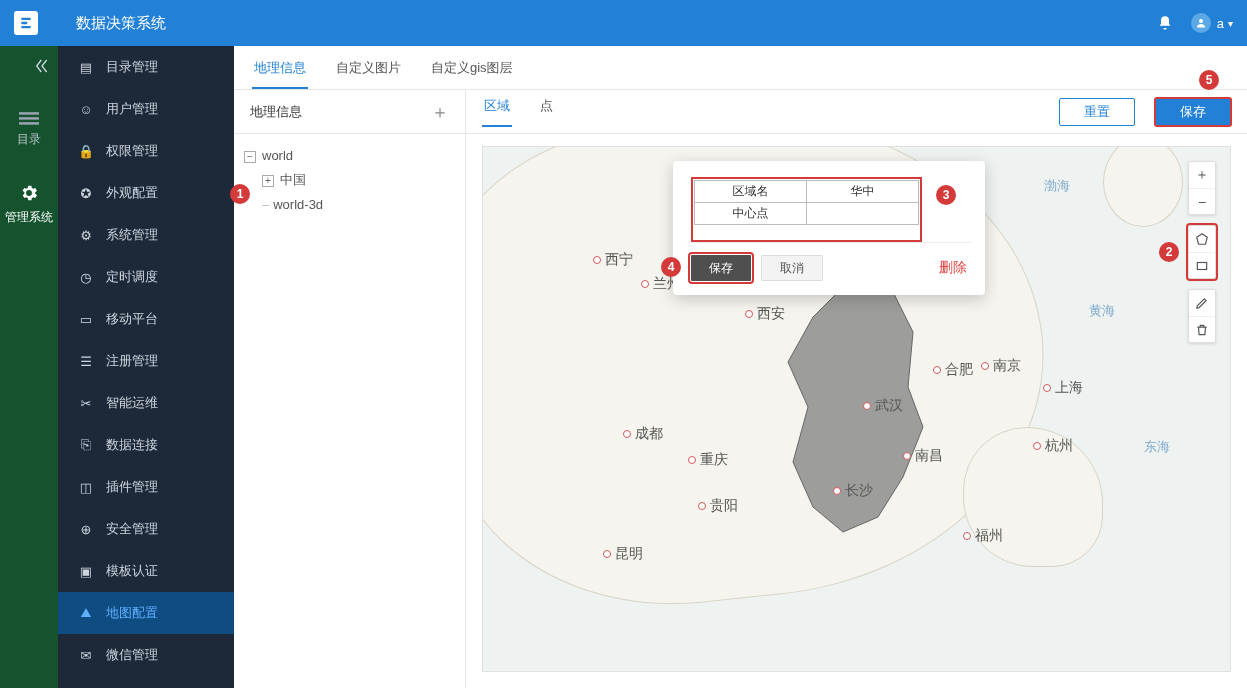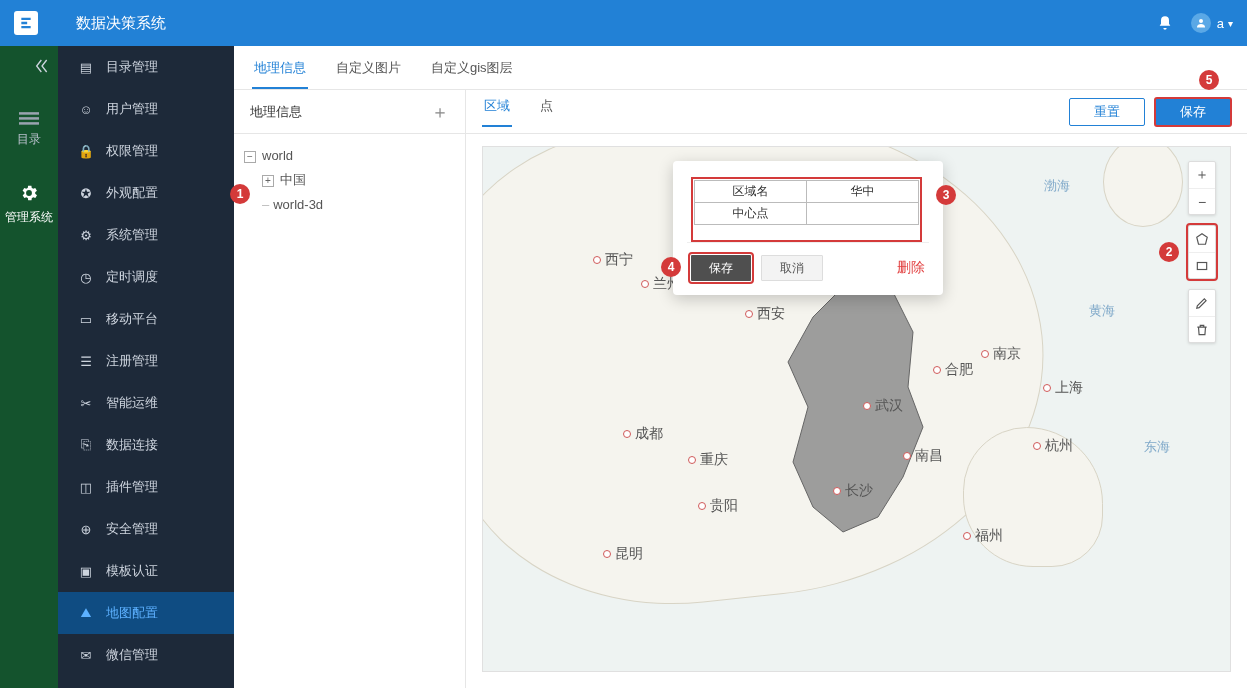--- a/index.html
+++ b/index.html
@@ -53,35 +53,35 @@
   .tree-sel-box { border:1px solid #d43a3a; padding:0 6px; display:inline-block;}
 
   
   .right { flex:1; display:flex; flex-direction:column; min-width:0;}
   .right-head { height:44px; display:flex; align-items:center; padding: 0 16px; border-bottom:1px solid #e6e6e6; }
   .subtabs { display:flex; gap:26px; }
   .subtab { padding: 0 2px 10px; cursor:pointer; color:#555; border-bottom:2px solid transparent; align-self:flex-end; height:100%; display:flex; align-items:flex-end;}
   .subtab.active { color:#2281d6; border-bottom-color:#2281d6;}
   .right-head-spacer { flex:1; }
   .btn { height:28px; padding: 0 24px; border-radius:2px; font-size:13px; cursor:pointer; display:inline-flex; align-items:center; justify-content:center; }
-  .btn-outline { border:1px solid #2281d6; color:#2281d6; background:#fff; margin-right:10px;}
+  .btn-outline { border:1px solid #2281d6; color:#2281d6; background:#fff; margin-right:20px;}
   .btn-primary { background:#2281d6; color:#fff; border:1px solid #2281d6;}
   .btn-hl { outline:2px solid #d43a3a; outline-offset:-1px; }
 
   
   .mapwrap { flex:1; position:relative; margin:12px 16px 16px 16px; background:#eef3f2; overflow:hidden; border:1px solid #e0e0e0;}
   .map-bg { position:absolute; inset:0; }
   .land { position:absolute; background:#f5f4ee; border:1px solid #d8d4c5; }
   .sea-label { position:absolute; color:#7fa8c9; font-size:13px; }
   .city { position:absolute; font-size:14px; color:#555; white-space:nowrap; }
   .city .dot { width:8px; height:8px; border:1.5px solid #d05a5a; background:#fff; border-radius:50%; display:inline-block; margin-right:4px; vertical-align:middle;}
   .region-shape { position:absolute; }
 
   
-  .popup { position:absolute; top:14px; left:190px; width:270px; background:#fff; border-radius:4px; box-shadow:0 4px 16px rgba(0,0,0,0.2); padding:16px 18px 14px; }
+  .popup { position:absolute; top:14px; left:190px; width:312px; background:#fff; border-radius:4px; box-shadow:0 4px 16px rgba(0,0,0,0.2); padding:16px 18px 14px; }
   .popup::after { content:""; position:absolute; bottom:-10px; left:180px; border:10px solid transparent; border-top-color:#fff; }
   .pp-table { width:225px; border-collapse:collapse; margin-bottom:14px;}
   .pp-box { border:2px solid #d43a3a; padding:1px; display:inline-block;}
   .pp-table td { border:1px solid #bbb; height:22px; font-size:12px; text-align:center; width:50%;}
   .pp-sep { border-top:1px solid #eee; margin:0 -4px 12px; }
   .pp-actions { display:flex; align-items:center; gap:10px; }
   .pp-btn { height:26px; padding:0 18px; font-size:12px; cursor:pointer; display:inline-flex; align-items:center; border-radius:1px;}
   .pp-save { background:#4f4f4f; color:#fff; outline:2px solid #d43a3a; outline-offset:1px;}
   .pp-cancel { background:#f3f3f3; border:1px solid #ddd; color:#555;}
   .pp-del { margin-left:auto; color:#e24040; cursor:pointer; font-size:14px;}
@@ -271,21 +271,21 @@
           <div class="city" style="top:128px; left:158px;"><span class="dot"></span><span>兰州</span></div>
           <div class="city" style="top:158px; left:262px;"><span class="dot"></span><span>西安</span></div>
           <div class="city" style="top:278px; left:140px;"><span class="dot"></span><span>成都</span></div>
           <div class="city" style="top:304px; left:205px;"><span class="dot"></span><span>重庆</span></div>
           <div class="city" style="top:350px; left:215px;"><span class="dot"></span><span>贵阳</span></div>
           <div class="city" style="top:398px; left:120px;"><span class="dot"></span><span>昆明</span></div>
           <div class="city" style="top:335px; left:350px;"><span class="dot"></span><span>长沙</span></div>
           <div class="city" style="top:250px; left:380px;"><span class="dot"></span><span>武汉</span></div>
           <div class="city" style="top:300px; left:420px;"><span class="dot"></span><span>南昌</span></div>
           <div class="city" style="top:214px; left:450px;"><span class="dot"></span><span>合肥</span></div>
-          <div class="city" style="top:198px; left:498px;"><span class="dot"></span><span>南京</span></div>
+          <div class="city" style="top:210px; left:498px;"><span class="dot"></span><span>南京</span></div>
           <div class="city" style="top:232px; left:560px;"><span class="dot"></span><span>上海</span></div>
           <div class="city" style="top:290px; left:550px;"><span class="dot"></span><span>杭州</span></div>
           <div class="city" style="top:380px; left:480px;"><span class="dot"></span><span>福州</span></div>
 
           <div class="popup">
             <div style="display:flex; align-items:flex-start; gap:14px;">
               <span class="pp-box">
                 <table class="pp-table">
                   <tbody>
                       <tr>

